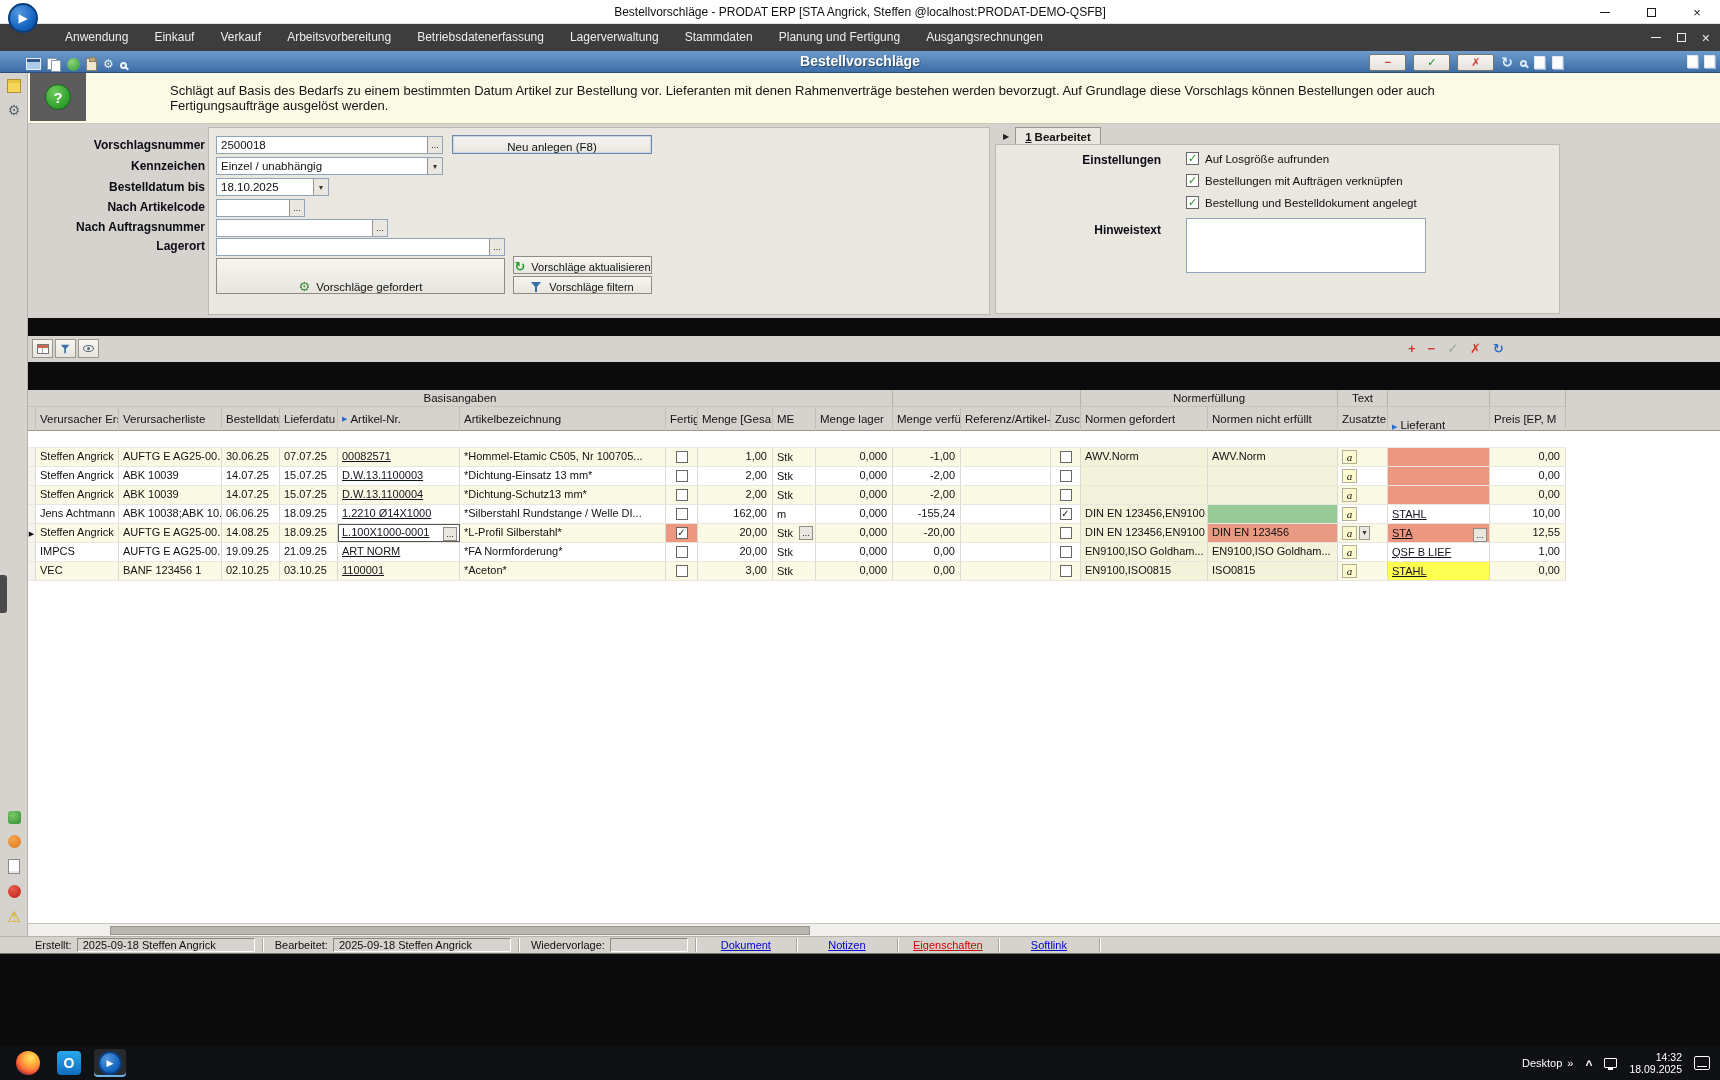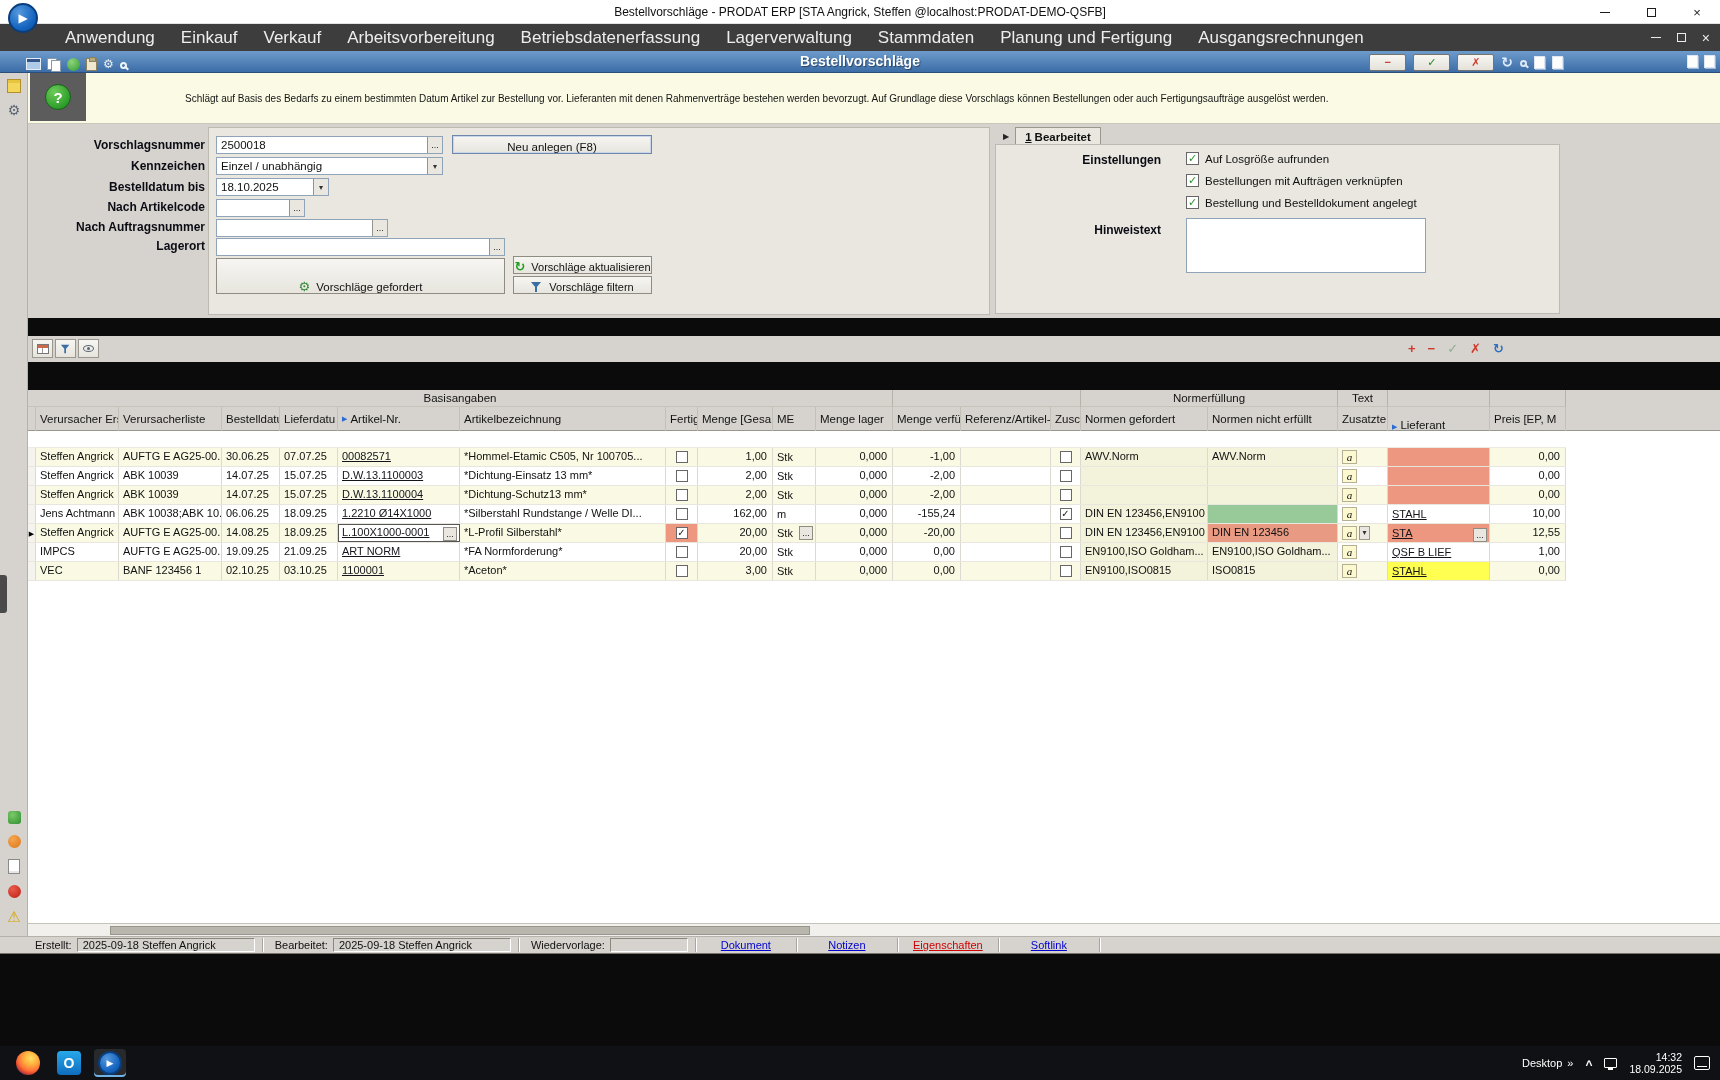--- a/index.html
+++ b/index.html
@@ -12,21 +12,21 @@
 .title-text{position:absolute;left:0;right:0;top:0;height:24px;line-height:24px;text-align:center;font-size:12px;color:#101010}
 .win-controls{position:absolute;right:0;top:0;height:24px;display:flex}
 .wbtn{width:46px;height:24px;display:flex;align-items:center;justify-content:center;color:#1c1c1c;font-size:13px}
 .wmin{width:10px;height:1px;background:#1c1c1c}
 .wmax{width:9px;height:9px;border:1px solid #1c1c1c}
 .app-logo{position:absolute;left:8px;top:3px;width:30px;height:30px;border-radius:50%;background:radial-gradient(circle at 35% 30%,#5598dd,#1565c0 62%,#0b4a94);border:2px solid #0a3d7c;color:#fff;display:flex;align-items:center;justify-content:center;font-size:12px;z-index:20}
 
 
 .menubar{position:absolute;left:0;top:24px;width:1720px;height:27px;background:#3d3d3d}
 .menu-items{display:flex;margin-left:52px;height:27px;align-items:center}
-.menu-item{color:#ededed;font-size:17px;padding:16px 13px;line-height:27px;white-space:nowrap}
+.menu-item{color:#ededed;font-size:12px;padding:16px 13px;line-height:27px;white-space:nowrap}
 .mdi-controls{position:absolute;right:10px;top:0;height:27px;display:flex;align-items:center;gap:16px}
 .mdi-min{width:10px;height:1px;background:#ececec}
 .mdi-max{width:9px;height:9px;border:1px solid #ececec}
 .mdi-close{color:#ececec;font-size:14px;line-height:1}
 
 
 .bluebar{position:absolute;left:0;top:51px;width:1720px;height:22px;background:linear-gradient(#6d9bcc,#3c6da6);border-bottom:1px solid #2a4f7d}
 .bluebar-title{position:absolute;left:0;right:0;top:0;height:22px;line-height:21px;text-align:center;color:#fff;font-weight:bold;font-size:14px;text-shadow:1px 1px 1px rgba(0,0,0,.45)}
 .tb-left{position:absolute;left:26px;top:4px;display:flex;gap:6px;align-items:center;z-index:2}
 .ti{display:inline-block}
@@ -60,21 +60,21 @@
 .dot-orange{width:13px;height:13px;border-radius:50%;background:radial-gradient(circle at 35% 30%,#f5a650,#dd7714)}
 .page-ico{width:12px;height:15px;background:#fff;border:1px solid #8a8a8a;box-shadow:inset 0 -2px 0 #e6e6e6}
 .dot-red{width:13px;height:13px;border-radius:50%;background:radial-gradient(circle at 35% 30%,#e85b4b,#bf1d12)}
 .warn-ico{font-size:15px;color:#d7a400;line-height:1}
 .side-tab{position:absolute;left:0;top:575px;width:7px;height:38px;background:#4a4a4a;border-radius:0 3px 3px 0;z-index:5}
 
 
 .helpband{position:absolute;left:28px;top:73px;width:1692px;height:51px;background:#fbfae4;border-bottom:1px solid #c9c6ba}
 .help-tile{position:absolute;left:2px;top:0;width:56px;height:48px;background:#5c5c5c;display:flex;align-items:center;justify-content:center}
 .help-q{width:26px;height:26px;border-radius:50%;background:radial-gradient(circle at 35% 30%,#6ecb5a,#2e9e2a 70%,#1b7a1a);border:1px solid #17641a;color:#fff;font-weight:bold;font-size:15px;display:flex;align-items:center;justify-content:center}
-.help-text{position:absolute;left:157px;top:0;height:50px;max-width:1330px;display:flex;align-items:center;font-size:10px;color:#141414}
+.help-text{position:absolute;left:142px;top:0;height:50px;max-width:1330px;display:flex;align-items:center;font-size:13px;color:#141414}
 
 
 .formband{position:absolute;left:28px;top:124px;width:1692px;height:194px;background:#d6d3ce}
 .fpanel{position:absolute;left:180px;top:3px;width:782px;height:188px;background:#e9e7e0;border:1px solid #bdbab1}
 .flabel{position:absolute;left:4px;width:173px;text-align:right;font-weight:bold;font-size:12px;color:#0b0b14;line-height:16px;white-space:nowrap}
 .field{position:absolute;height:18px;background:#fff;border:1px solid #8fa4b8;font-size:11.5px;display:flex;align-items:center;padding-left:4px;color:#111}
 .fbtn{margin-left:auto;width:15px;height:16px;background:#e9e7e0;border-left:1px solid #979489;font-size:9px;display:flex;align-items:center;justify-content:center;color:#222}
 .carrow{margin-left:auto;width:15px;height:16px;background:#e9e7e0;border-left:1px solid #979489;display:flex;align-items:center;justify-content:center;font-size:8px;color:#333}
 .btn{position:absolute;background:linear-gradient(#f6f5f1,#e7e5de);border:1px solid #8f8c82;font-size:11.5px;display:flex;align-items:flex-end;justify-content:center;color:#111;gap:6px}
 .btn-neu{border:1px solid #6f87a8;box-shadow:inset 0 0 0 1px #c9d6ea}

